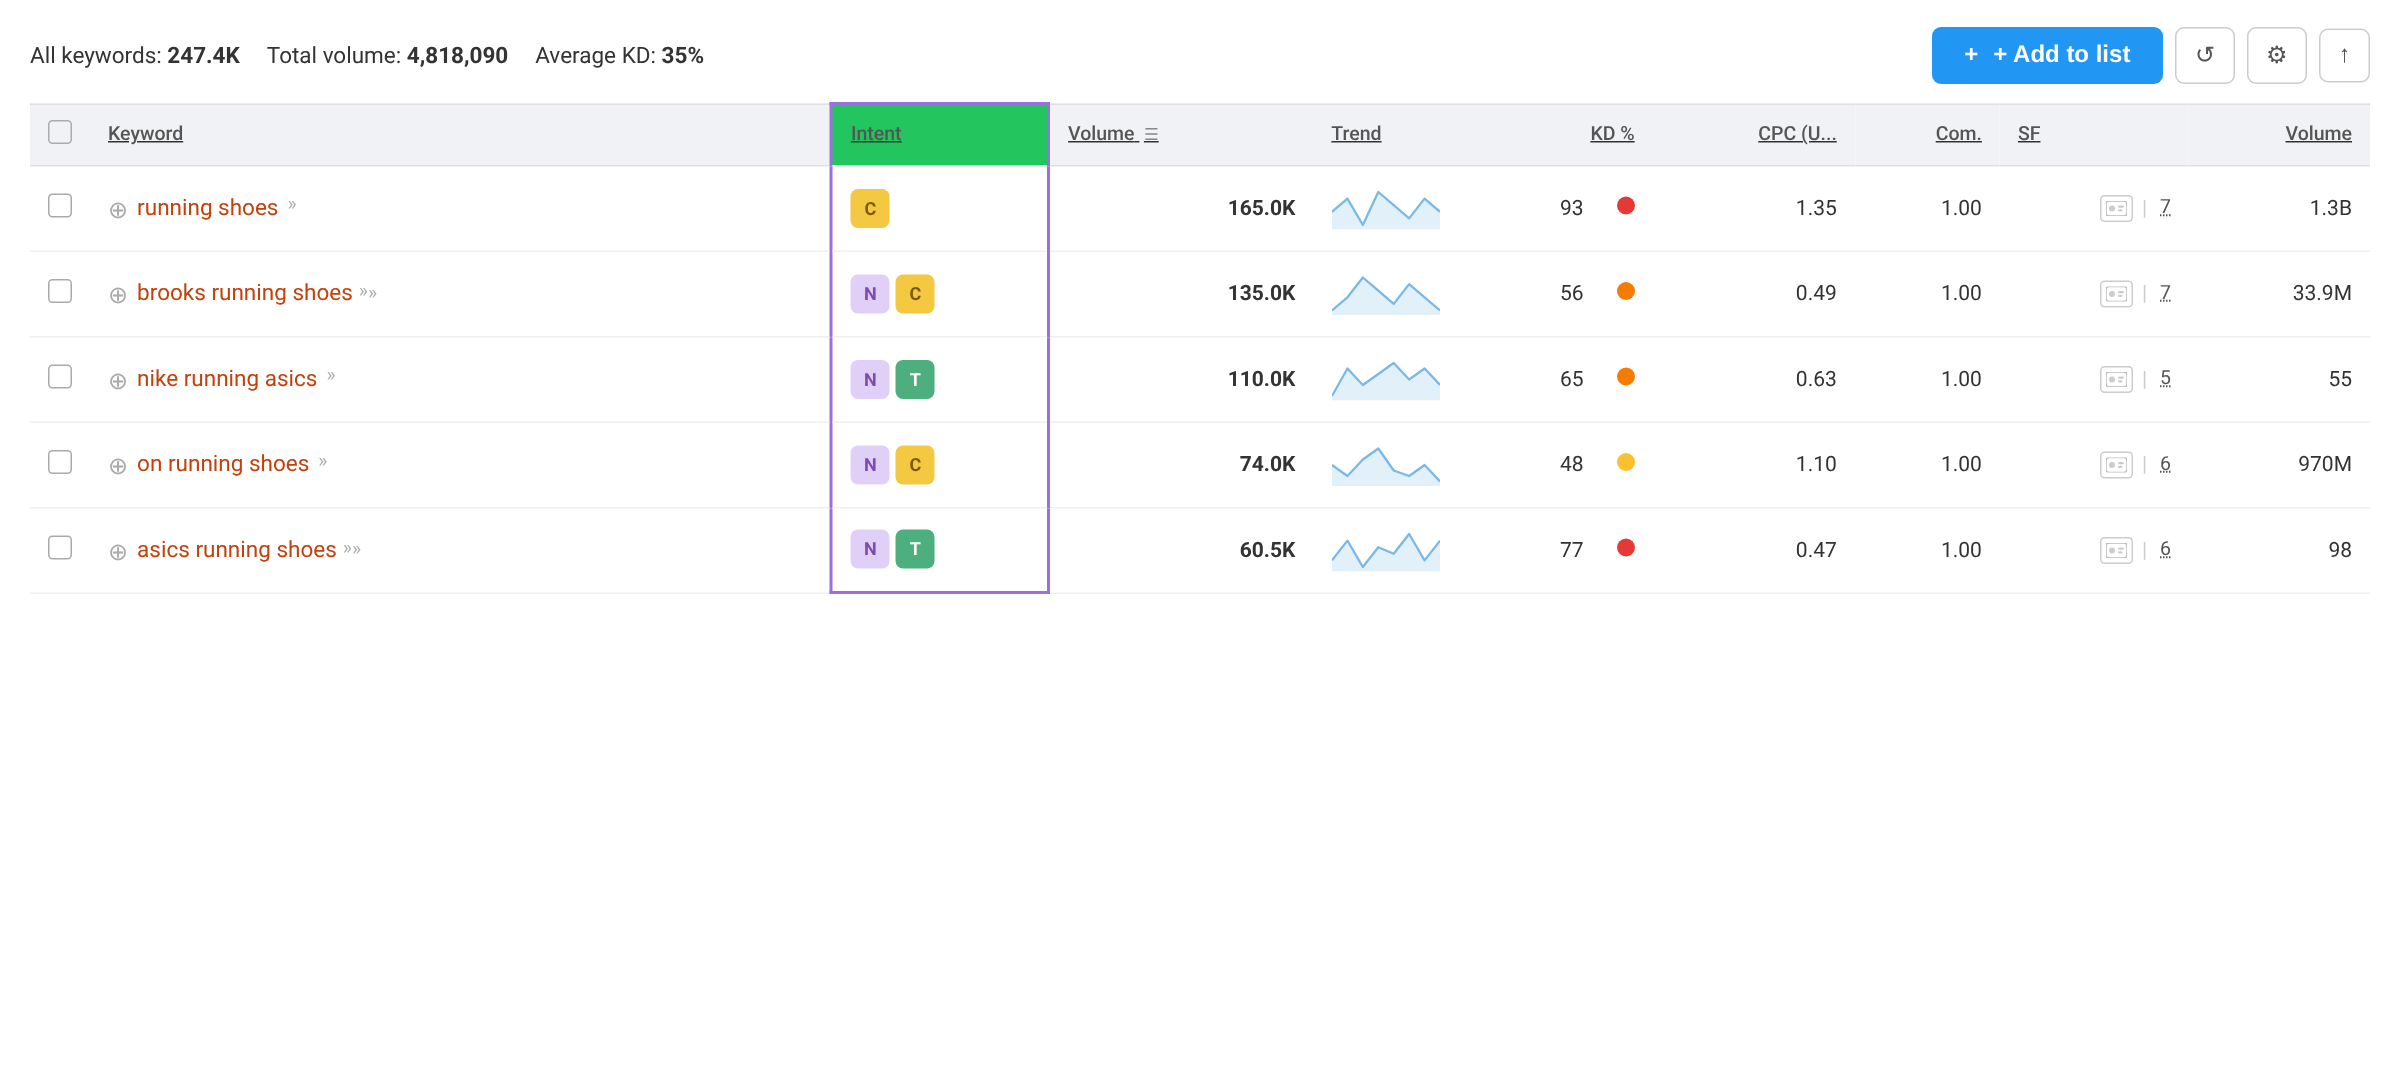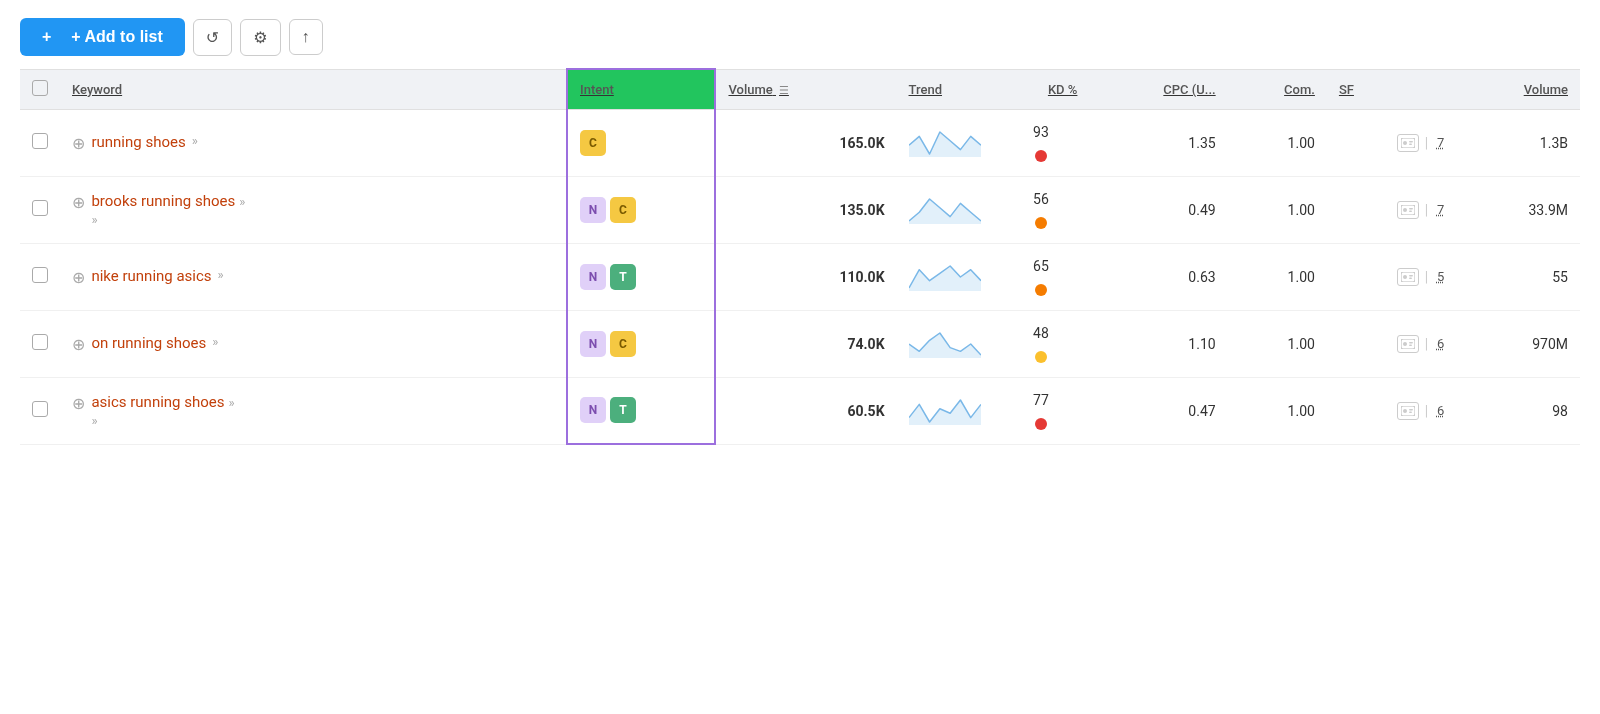--- a/index.html
+++ b/index.html
@@ -135,21 +135,21 @@
       gap: 6px;
     }
     .kw-add-icon {
       color: #aaa;
       font-size: 16px;
       margin-top: 1px;
       flex-shrink: 0;
     }
     .kw-text-wrap {
       display: flex;
-      flex-direction: column;
+      flex-direction: row;
     }
     .kw-arrows {
       color: #aaa;
       font-size: 13px;
     }
     .kw-inline {
       display: inline-flex;
       align-items: center;
       gap: 4px;
       flex-wrap: wrap;
@@ -178,24 +178,22 @@
     
     .sort-icon { font-size: 11px; color: #888; margin-left: 3px; }
 
     
     .trend-cell { width: 80px; }
     .trend-svg { display: block; }
 
     
     .kd-cell {
       display: flex;
-      align-items: center;
       justify-content: flex-end;
-      gap: 10px;
-      flex-direction: column;
+      gap: 22px;
     }
     .kd-dot {
       width: 12px;
       height: 12px;
       border-radius: 50%;
       flex-shrink: 0;
     }
     .dot-red { background: #e53935; }
     .dot-orange { background: #f57c00; }
     .dot-yellow { background: #fbc02d; }
@@ -230,24 +228,38 @@
       min-width: 10px;
       text-align: right;
     }
   </style>
 </head>
 <body>
 
 <div class="container">
 
   <div class="top-bar">
+    <div class="top-bar-stats">
+      <span>
+        <span class="stat-label">All keywords:</span>
+        <span class="stat-value">247.4K</span>
+      </span>
+      <span>
+        <span class="stat-label">Total volume:</span>
+        <span class="stat-value">4,818,090</span>
+      </span>
+      <span>
+        <span class="stat-label">Average KD:</span>
+        <span class="stat-value">35%</span>
+      </span>
+    </div>
     <div class="top-bar-actions">
       <button class="btn-add-list">
         <span>+</span>
-        <span style="margin-left:14px;">+ Add to list</span>
+        <span style="margin-left:4px;">+ Add to list</span>
       </button>
       <button class="btn-icon">
         <span>↺</span>
       </button>
       <button class="btn-icon">
         <span>⚙</span>
       </button>
       <button class="btn-icon">
         <span>↑</span>
       </button>

